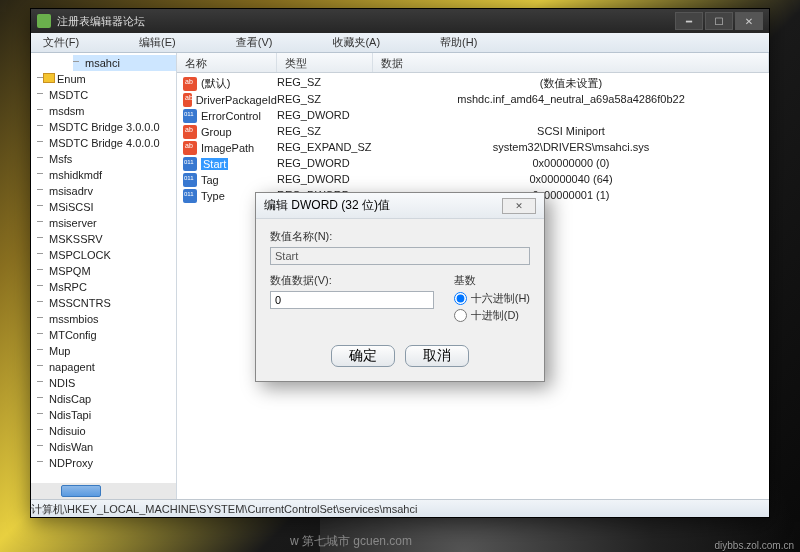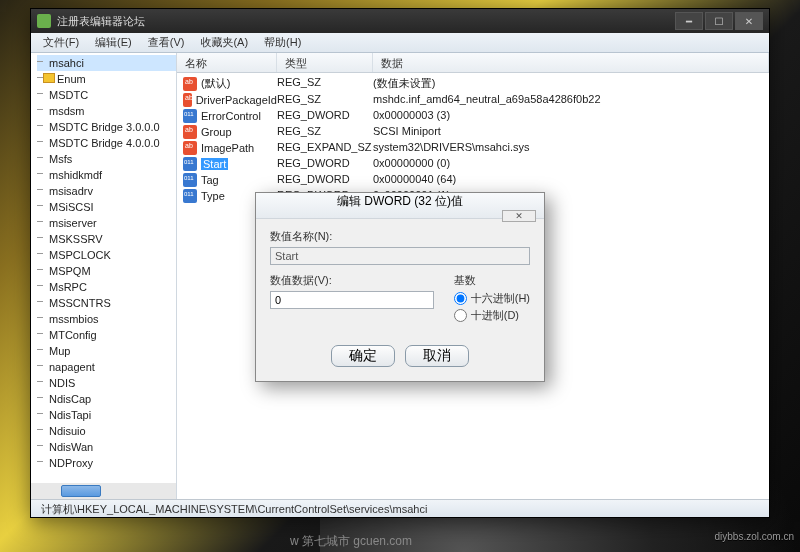--- a/index.html
+++ b/index.html
@@ -7,67 +7,67 @@
 .bg { position: absolute; inset: 0; background: linear-gradient(135deg, #2a2515 0%, #8a7020 20%, #e8d040 40%, #1a1a1a 60%, #0a0a0a 100%); }
 .bg::after { content:""; position:absolute; bottom:0; left:40%; width:60%; height:40%; background: radial-gradient(ellipse at 30% 100%, #555 0%, #222 40%, transparent 70%); }
 
 .window { position: absolute; left: 30px; top: 8px; width: 740px; height: 510px; background: #2b2b2b; border: 1px solid #000; box-shadow: 0 4px 20px rgba(0,0,0,.5); }
 .titlebar { height: 24px; background: linear-gradient(#3a3a3a,#262626); color: #ddd; display: flex; align-items: center; padding: 0 6px; font-size: 11px; }
 .titlebar .ticon { width:14px; height:14px; margin-right:6px; background:#6ab04c; border-radius:2px; display:inline-block; }
 .winbtns { margin-left:auto; display:flex; gap:2px; }
 .winbtn { width:28px; height:18px; background:#444; color:#ccc; display:flex; align-items:center; justify-content:center; font-size:10px; border:1px solid #555; }
 .winbtn.close { background:#555; }
 
-.menubar { height: 20px; background: linear-gradient(#eef3f8,#dfe7ef); display:flex; padding: 0 4px; border-bottom:1px solid #b8c4d0; }
+.menubar { height: 20px; background: linear-gradient(#eef3f8,#dfe7ef); display:flex; padding: 0 4px; border-bottom:1px solid #b8c4d0;gap:44px; }
 .menuitem { padding: 2px 8px; font-size: 11px; color:#333; }
 
 .body { display:flex; height: calc(100% - 24px - 20px - 18px); background:#fff; }
 .tree { width: 146px; border-right:1px solid #d0d8e0; overflow-y:auto; background:#fff; position:relative; }
 .tree-inner { padding: 2px 0 2px 6px; }
 .tree-item { padding: 1px 2px 1px 12px; color:#222; white-space:nowrap; font-size:11px; position:relative; line-height:14px; }
 .tree-item::before { content:""; position:absolute; left:0; top:6px; width:6px; height:1px; background:#999; }
-.tree-item.sel { background:#cde6ff; }
+.tree-item.sel { background:#cde6ff;margin-left:36px; }
 .tree-item.folder { padding-left:20px; }
 .tree-item.folder::after { content:""; position:absolute; left:6px; top:2px; width:10px; height:8px; background:#f4c430; border:1px solid #c89020; }
 .tree-scroll { position:absolute; bottom:0; left:0; right:0; height:16px; background:#e8e8e8; display:flex; align-items:center; }
 .tree-scroll .thumb { height:12px; width:40px; background: linear-gradient(#8cb8e8,#5a9ae0); border:1px solid #3a7ac0; border-radius:2px; margin-left:30px; }
 
 .list { flex:1; display:flex; flex-direction:column; }
 .list-header { display:flex; height:20px; background: linear-gradient(#f8fafc,#e8edf2); border-bottom:1px solid #c8d0d8; }
 .list-header .col { padding: 3px 8px; border-right:1px solid #d8dfe6; font-size:11px; color:#333; }
 .col-name { width:100px; } .col-type { width:96px; } .col-data { flex:1; }
 .list-body { flex:1; padding:2px 0; }
 .row { display:flex; padding:1px 0; font-size:11px; color:#222; }
 .row .c1 { width:100px; padding-left:6px; display:flex; align-items:center; }
-.row .c2 { width:96px; } .row .c3 { flex:1; }
+.row .c2 { width:96px; } .row .c3 { flex:1;text-align:center; }
 .rico { width:14px; height:14px; margin-right:4px; display:inline-block; }
 .rico.sz { background:#e85030; border-radius:2px; position:relative; }
 .rico.sz::after { content:"ab"; color:#fff; font-size:7px; position:absolute; top:1px; left:2px; }
 .rico.dw { background:#3878d0; border-radius:2px; position:relative; }
 .rico.dw::after { content:"011"; color:#fff; font-size:6px; position:absolute; top:2px; left:1px; }
 .row.sel .c1 span:last-child { background:#3399ff; color:#fff; padding:0 2px; }
 
-.statusbar { height:18px; background:linear-gradient(#f0f4f8,#dee6ee); border-top:1px solid #c0c8d0; padding:2px 10px; font-size:11px; color:#333; }
+.statusbar { height:18px; background:linear-gradient(#f0f4f8,#dee6ee); border-top:1px solid #c0c8d0; padding:2px 0; font-size:11px; color:#333; }
 
 
 .dialog { position:absolute; left:255px; top:192px; width:290px; background:#f0f0f0; border:1px solid #888; box-shadow: 6px 6px 18px rgba(0,0,0,.4); }
-.dlg-title { height:26px; background:linear-gradient(#f8fafc,#e6ebf0); display:flex; align-items:center; padding:0 8px; font-size:12px; border-bottom:1px solid #d0d6dc;flex-direction:column; }
+.dlg-title { height:26px; background:linear-gradient(#f8fafc,#e6ebf0); display:flex; align-items:center; padding:0 8px; font-size:12px; border-bottom:1px solid #d0d6dc; }
 .dlg-close { margin-left:auto; width:34px; height:16px; border:1px solid #aaa; background:#eee; display:flex; align-items:center; justify-content:center; font-size:9px; color:#555; }
 .dlg-body { padding:10px 14px; font-size:11px; color:#333; }
 .dlg-label { margin-bottom:3px; }
 .dlg-field { width:100%; height:18px; border:1px solid #a8b0b8; background:#fff; padding:1px 4px; margin-bottom:8px; font-size:11px; }
 .dlg-field.ro { background:#f0f0f0; color:#555; }
 .dlg-row { display:flex; gap:20px; }
 .dlg-left { flex:1; }
 .dlg-radio { display:flex; align-items:center; margin:2px 0; font-size:11px; }
 .dlg-radio input { margin-right:4px; }
 .dlg-buttons { display:flex; justify-content:center; gap:10px; padding:10px 0 14px; }
 .dlg-btn { width:64px; height:22px; background:linear-gradient(#fdfdfd,#e4e8ec); border:1px solid #8a9aa8; border-radius:7px; font-size:14px; }
 
-.watermark { position:absolute; bottom:10px; right:6px; color:#999; font-size:10px; text-shadow:0 1px 0 #000; }
+.watermark { position:absolute; bottom:1px; right:6px; color:#999; font-size:10px; text-shadow:0 1px 0 #000; }
 .watermark2 { position:absolute; bottom:2px; left:290px; color:#888; font-size:12px; }
 </style>
 </head>
 <body>
 
 <div class="bg"></div>
 
 <div class="window">
   <div class="titlebar">
     <span class="ticon"></span>
@@ -143,21 +143,20 @@
             </div>
             <div class="c2">REG_SZ</div>
             <div class="c3">mshdc.inf_amd64_neutral_a69a58a4286f0b22</div>
           </div>
           <div class="row">
             <div class="c1">
               <span class="rico dw"></span>
               <span>ErrorControl</span>
             </div>
             <div class="c2">REG_DWORD</div>
-            <div class="c3">0x00000003 (3)</div>
           </div>
           <div class="row">
             <div class="c1">
               <span class="rico sz"></span>
               <span>Group</span>
             </div>
             <div class="c2">REG_SZ</div>
             <div class="c3">SCSI Miniport</div>
           </div>
           <div class="row">

